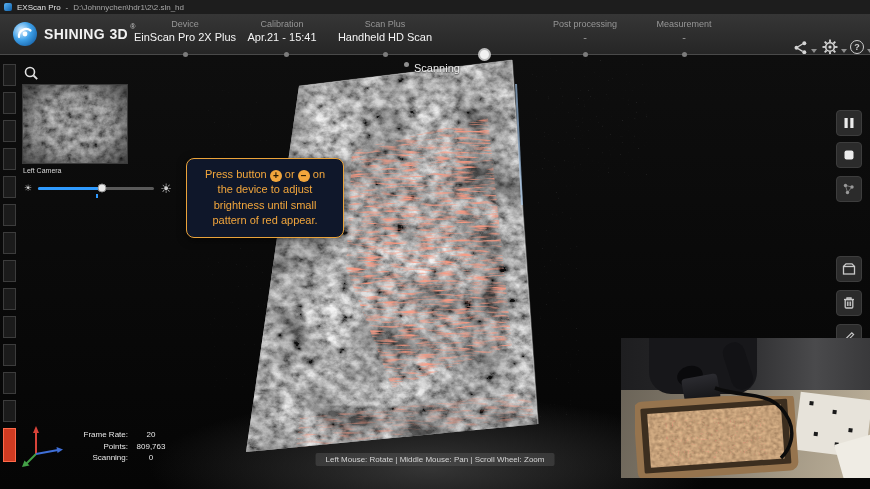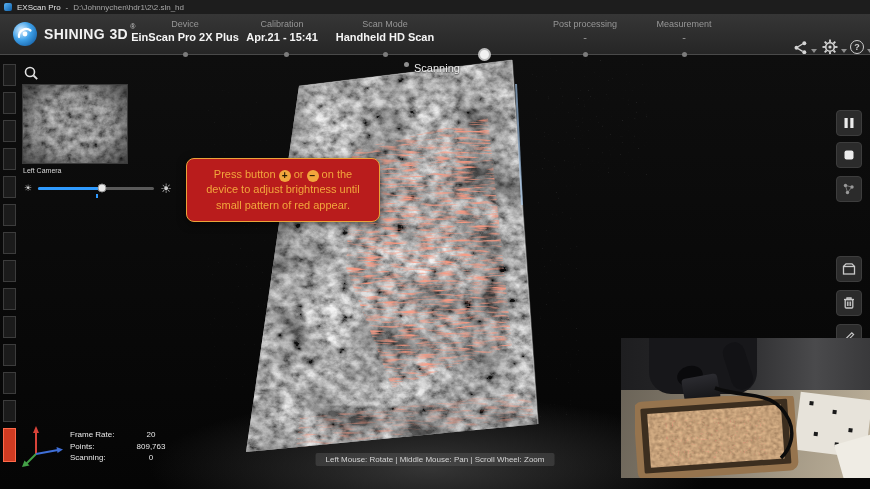--- a/index.html
+++ b/index.html
@@ -12,21 +12,21 @@
   .tb-app{color:#e2e2e2}
   .tb-path{color:#a8a8a8}
 
   
   .header{position:absolute;left:0;top:14px;width:100%;height:40px;background:linear-gradient(#363636,#262626);z-index:35}
   .logo{position:absolute;left:12px;top:7px;display:flex;align-items:center;gap:6px}
   .logo-text{color:#f2f2f2;font-size:14px;font-weight:bold;letter-spacing:.4px}
   .logo-reg{color:#cfcfcf;font-size:7px;align-self:flex-start;margin-top:2px;margin-left:-4px}
   .step{position:absolute;top:4px;width:150px;margin-left:-75px;text-align:center;cursor:pointer}
   .step-label{font-size:9px;color:#969696;line-height:12px}
-  .step-value{font-size:11px;color:#f5f5f5;font-weight:bold;line-height:15px}
+  .step-value{font-size:11px;color:#f5f5f5;font-weight:normal;line-height:15px}
   .step.active .step-value{color:#2f9bff}
   .step.dim .step-value{color:#9c9c9c;font-weight:normal}
   .hicon{position:absolute;top:24px;height:18px;display:flex;align-items:center;gap:3px;cursor:pointer}
   .caret{width:0;height:0;border-left:3px solid transparent;border-right:3px solid transparent;border-top:4px solid #8f8f8f;margin-top:7px}
   .help-circle{width:14px;height:14px;border:1.5px solid #cfcfcf;border-radius:50%;color:#cfcfcf;font-size:9px;font-weight:bold;display:flex;align-items:center;justify-content:center}
   .progress-line{position:absolute;left:0;top:54px;width:100%;height:1px;background:#4a4a4a;z-index:36}
   .pdot{position:absolute;top:52px;width:5px;height:5px;margin-left:-2px;border-radius:50%;background:#7c7c7c;z-index:37}
   .pdot.big{top:48px;width:13px;height:13px;margin-left:-6px;background:#f2f2f2;border:2px solid #bdbdbd}
 
   
@@ -44,30 +44,30 @@
   .cam-label{position:absolute;left:23px;top:167px;font-size:7px;color:#d8d8d8;z-index:8}
   .cam-slider{position:absolute;left:24px;top:179px;width:148px;height:18px;display:flex;align-items:center;gap:6px;z-index:8}
   .sun{color:#cfcfcf;font-size:13px;line-height:13px}
   .sun.small{font-size:9px}
   .track{position:relative;flex:1;height:3px;background:#5a5a5a;border-radius:2px;cursor:pointer}
   .track .fill{position:absolute;left:0;top:0;height:3px;width:55%;background:#2f9bff;border-radius:2px}
   .track .handle{position:absolute;left:55%;top:50%;transform:translate(-50%,-50%);width:9px;height:9px;border-radius:50%;background:#e8e8e8;border:1px solid #8f8f8f;cursor:pointer}
   .track .center-mark{position:absolute;left:50%;top:7px;width:2px;height:4px;background:#2f9bff}
 
   
-  .tooltip{position:absolute;left:186px;top:158px;width:194px;padding:8px 10px;background:#b91c1c;border:1px solid #eaa33a;border-radius:8px;color:#f2a63c;font-size:11px;line-height:1.4;text-align:center;z-index:20;box-shadow:0 2px 8px rgba(0,0,0,.6)}
+  .tooltip{position:absolute;left:186px;top:158px;width:158px;padding:8px 10px;background:#0f172a;border:1px solid #eaa33a;border-radius:8px;color:#f2a63c;font-size:11px;line-height:1.4;text-align:center;z-index:20;box-shadow:0 2px 8px rgba(0,0,0,.6)}
   .chip{display:inline-flex;width:12px;height:12px;border-radius:50%;background:#f2a63c;color:#241803;font-size:10px;font-weight:bold;align-items:center;justify-content:center;line-height:12px;vertical-align:-1px}
 
   
   .tool-btn{position:absolute;left:836px;width:26px;height:26px;background:#2b2b2b;border:1px solid #3d3d3d;border-radius:4px;display:flex;align-items:center;justify-content:center;z-index:8;cursor:pointer}
 
   
   .stats{position:absolute;left:70px;top:429px;z-index:6;font-size:8px;color:#e8e8e8}
   .stat-row{display:flex;line-height:11.5px}
-  .stat-label{width:58px;text-align:left}
+  .stat-label{width:58px;text-align:right}
   .stat-value{width:46px;text-align:center}
   .axis{position:absolute;left:20px;top:424px;z-index:6}
 
   
   .webcam{position:absolute;left:621px;top:338px;width:249px;height:140px;background:#101010;overflow:hidden;z-index:12}
   .wc-wall{position:absolute;left:0;top:0;width:100%;height:58px;background:linear-gradient(90deg,#1e1e20 0%,#2a2a2c 45%,#4a4a4c 78%,#39393b 100%)}
   .wc-desk{position:absolute;left:0;top:52px;width:100%;height:88px;background:linear-gradient(105deg,#6b6458 0%,#847b6c 35%,#a69b87 70%,#bdb19b 100%)}
   .wc-torso{position:absolute;left:28px;top:0;width:108px;height:56px;background:#17171a;border-radius:0 0 22px 22px}
   .wc-arm{position:absolute;left:106px;top:4px;width:22px;height:48px;background:#121215;border-radius:10px;transform:rotate(-18deg)}
   .wc-hand{position:absolute;left:56px;top:28px;width:26px;height:20px;background:#0a0a0c;border-radius:50%;transform:rotate(-15deg)}
@@ -110,21 +110,21 @@
 
     <div class="step" style="left:185px">
       <div class="step-label">Device</div>
       <div class="step-value">EinScan Pro 2X Plus</div>
     </div>
     <div class="step" style="left:282px">
       <div class="step-label">Calibration</div>
       <div class="step-value">Apr.21 - 15:41</div>
     </div>
     <div class="step" style="left:385px">
-      <div class="step-label">Scan Mode</div>
+      <div class="step-label">Scan Plus</div>
       <div class="step-value">Handheld HD Scan</div>
     </div>
     <div class="step active" style="left:484px">
     </div>
     <div class="step dim" style="left:585px">
       <div class="step-label">Post processing</div>
       <div class="step-value">-</div>
     </div>
     <div class="step dim" style="left:684px">
       <div class="step-label">Measurement</div>

